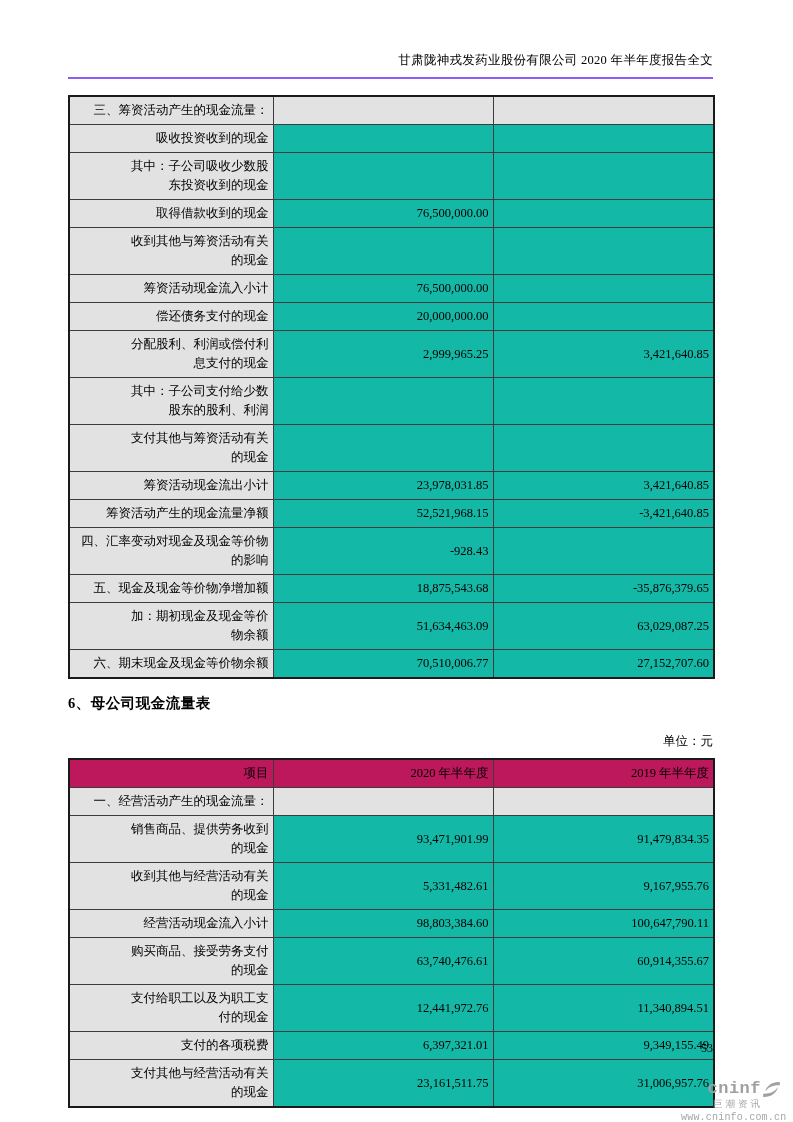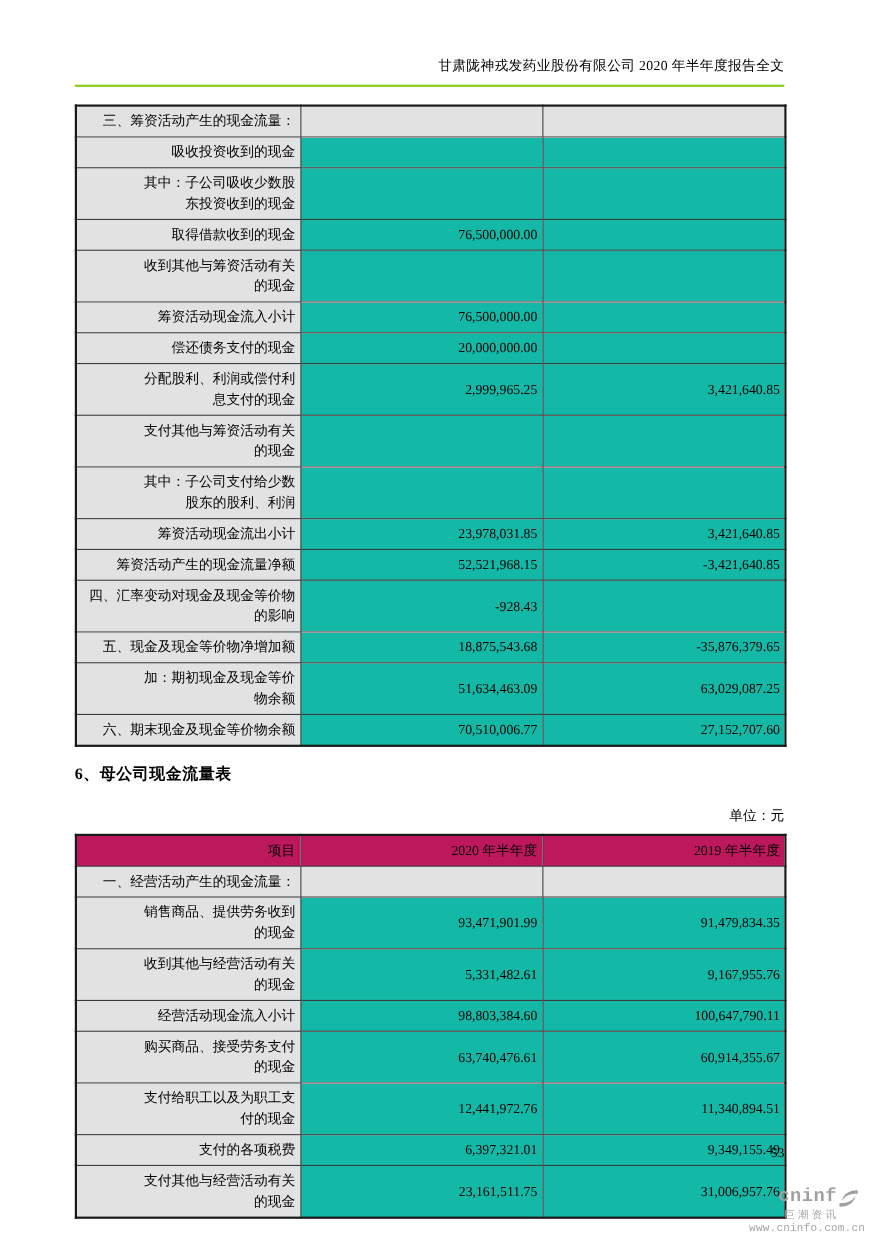--- a/index.html
+++ b/index.html
@@ -8,21 +8,21 @@
     width:793px;height:1122px;
     background:#ffffff;
     font-family:"Liberation Serif","DejaVu Serif",serif;
     color:#000;
     overflow:hidden;
   }
   .content{position:absolute;left:68px;top:0;width:645px;}
   .doc-header{
     padding-top:52px;
     padding-bottom:8px;
-    border-bottom:2px solid #84cc16;
+    border-bottom:2px solid #8b5cf6;
     text-align:right;
     font-size:12.5px;
     letter-spacing:.3px;
   }
   table.fin{
     border-collapse:collapse;
     table-layout:fixed;
     width:645px;
     font-size:12.5px;
     line-height:19px;
@@ -129,26 +129,26 @@
             <td class="label indent">偿还债务支付的现金</td>
             <td class="num">20,000,000.00</td>
             <td class="num"></td>
           </tr>
           <tr>
             <td class="label indent">分配股利、利润或偿付利息支付的现金</td>
             <td class="num">2,999,965.25</td>
             <td class="num">3,421,640.85</td>
           </tr>
           <tr>
+            <td class="label indent">其中：子公司支付给少数股东的股利、利润</td>
+            <td class="num"></td>
+            <td class="num"></td>
+          </tr>
+          <tr>
             <td class="label indent">支付其他与筹资活动有关的现金</td>
-            <td class="num"></td>
-            <td class="num"></td>
-          </tr>
-          <tr>
-            <td class="label indent">其中：子公司支付给少数股东的股利、利润</td>
             <td class="num"></td>
             <td class="num"></td>
           </tr>
           <tr>
             <td class="label">筹资活动现金流出小计</td>
             <td class="num">23,978,031.85</td>
             <td class="num">3,421,640.85</td>
           </tr>
           <tr>
             <td class="label">筹资活动产生的现金流量净额</td>

